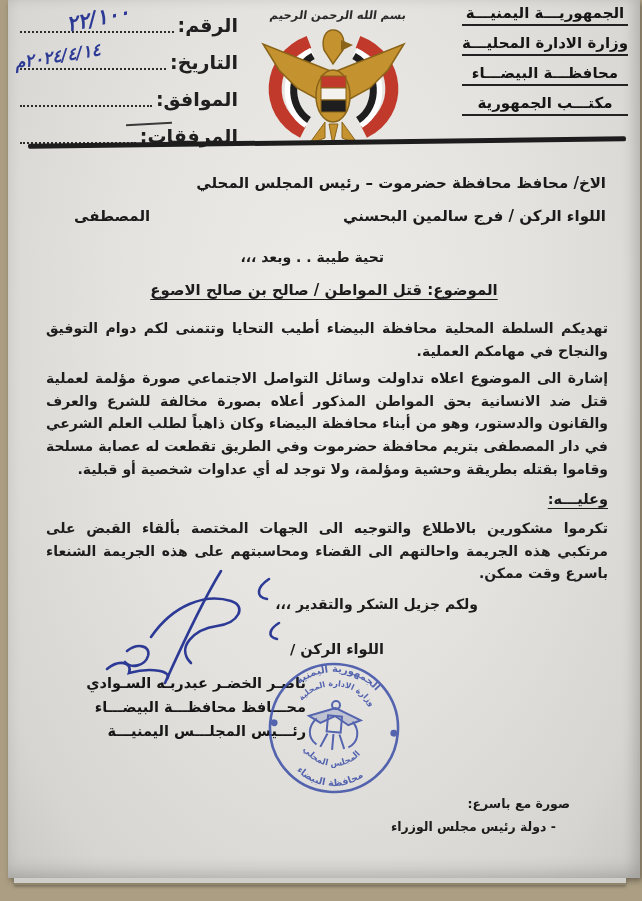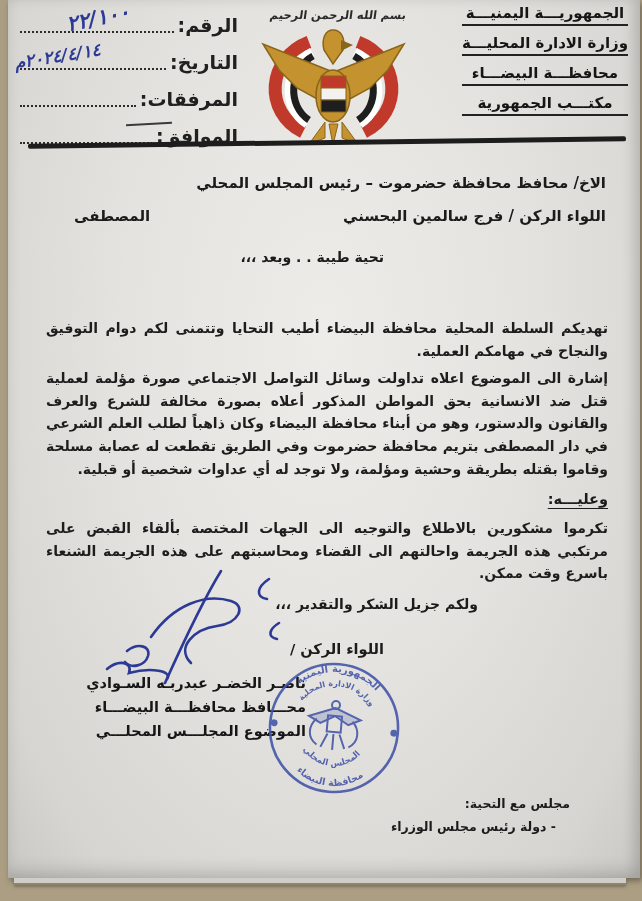--- a/index.html
+++ b/index.html
@@ -75,25 +75,25 @@
   <div class="abs fields">
     <div class="field-row">
       <span class="field-label">الرقم:</span>
       <span class="dots"></span>
     </div>
     <div class="field-row">
       <span class="field-label">التاريخ:</span>
       <span class="dots"></span>
     </div>
     <div class="field-row">
+      <span class="field-label">الموافق:</span>
+      <span class="dots"></span>
+    </div>
+    <div class="field-row">
       <span class="field-label">المرفقات:</span>
-      <span class="dots"></span>
-    </div>
-    <div class="field-row">
-      <span class="field-label">الموافق:</span>
       <span class="dots"></span>
     </div>
   </div>
   <div class="abs hand hand-number">٢٢/١٠٠</div>
   <div class="abs hand hand-date">٢٠٢٤/٤/١٤م</div>
   <div class="abs hand-dash"></div>
 
   <div class="abs hdr">
     <span class="hdr-line">الجمهوريـــة اليمنيـــة</span>
     <span class="hdr-line">وزارة الادارة المحليـــة</span>
@@ -127,20 +127,21 @@
     <path d="M91 98 L107 120 L91 114 Z" fill="#c4922e" stroke="#8a6419"></path>
     <path d="M78 100 L82 121 L87 100 Z" fill="#c4922e" stroke="#8a6419"></path>
   </svg>
 
   <div class="abs rule"></div>
 
   <div class="abs b to1">الاخ/ محافظ محافظة حضرموت – رئيس المجلس المحلي</div>
   <div class="abs b to2">اللواء الركن / فرج سالمين البحسني</div>
   <div class="abs b honor">المصطفى</div>
   <div class="abs b greet">تحية طيبة . . وبعد ،،،</div>
+  <div class="abs b subject">الموضوع: قتل المواطن / صالح بن صالح الاصوع</div>
 
   <div class="abs para p1">تهديكم السلطة المحلية محافظة البيضاء أطيب التحايا وتتمنى لكم دوام التوفيق والنجاح في مهامكم العملية.</div>
   <div class="abs para p2">إشارة الى الموضوع اعلاه تداولت وسائل التواصل الاجتماعي صورة مؤلمة لعملية قتل ضد الانسانية بحق المواطن المذكور أعلاه بصورة مخالفة للشرع والعرف والقانون والدستور، وهو من أبناء محافظة البيضاء وكان ذاهباً لطلب العلم الشرعي في دار المصطفى بتريم محافظة حضرموت وفي الطريق تقطعت له عصابة مسلحة وقاموا بقتله بطريقة وحشية ومؤلمة، ولا توجد له أي عداوات شخصية أو قبلية.</div>
   <div class="abs b therefore">وعليـــه:</div>
   <div class="abs para p3">تكرموا مشكورين بالاطلاع والتوجيه الى الجهات المختصة بألقاء القبض على مرتكبي هذه الجريمة واحالتهم الى القضاء ومحاسبتهم على هذه الجريمة الشنعاء باسرع وقت ممكن.</div>
   <div class="abs b closing">ولكم جزيل الشكر والتقدير ،،،</div>
 
   <div class="abs b rank">اللواء الركن /</div>
 
   <svg class="abs sig" width="200" height="125" viewBox="0 0 200 125" fill="none" stroke="#2c3a96" stroke-width="2.6" stroke-linecap="round">
@@ -148,21 +149,21 @@
     <path d="M58 72 C80 40 112 28 138 36 C154 41 146 58 124 61 C102 64 82 82 98 98"></path>
     <path d="M34 86 C44 78 58 80 55 91 C52 101 38 104 32 97"></path>
     <path d="M14 104 C26 94 40 97 36 108 C58 102 80 106 74 114"></path>
     <path d="M176 14 C164 22 162 32 174 34"></path>
     <path d="M186 58 C176 64 174 72 184 74"></path>
   </svg>
 
   <div class="abs names">
     <span class="name-line">ناصـر الخضـر عبدربـه السـوادي</span>
     <span class="name-line">محـــافظ محافظـــة البيضـــاء</span>
-    <span class="name-line">الموضوع المجلـــس المحلـــي</span>
+    <span class="name-line">رئـــيس المجلـــس اليمنيـــة</span>
   </div>
 
   <svg class="abs stamp" width="140" height="140" viewBox="0 0 140 140">
     <defs>
       <path id="arcT" d="M14 70 A56 56 0 0 1 126 70"></path>
       <path id="arcT2" d="M28 70 A42 42 0 0 1 112 70"></path>
       <path id="arcB" d="M18 76 A52 52 0 0 0 122 76"></path>
       <path id="arcB2" d="M34 72 A36 36 0 0 0 106 72"></path>
     </defs>
     <circle cx="70" cy="70" r="64" stroke="#4153a8" stroke-width="2.6" fill="none"></circle>
@@ -184,18 +185,18 @@
     <g stroke="#4153a8" fill="none" stroke-width="2">
       <path d="M70 50 L44 60 L56 66 L70 58 L84 66 L96 60 Z" fill="#4153a8" fill-opacity=".25"></path>
       <circle cx="70" cy="47" r="4"></circle>
       <rect x="63" y="58" width="14" height="16"></rect>
       <path d="M52 62 C44 70 44 82 54 88"></path>
       <path d="M88 62 C96 70 96 82 86 88"></path>
       <path d="M64 76 L58 90 M76 76 L82 90 M70 76 L70 92"></path>
     </g>
   </svg>
 
-  <div class="abs b cc1">مجلس مع التحية:</div>
+  <div class="abs b cc1">صورة مع باسرع:</div>
   <div class="abs b cc2">-  دولة رئيس مجلس الوزراء</div>
 
 </div>
 
 <div class="sheet-edge"></div>
 
 </body></html>

